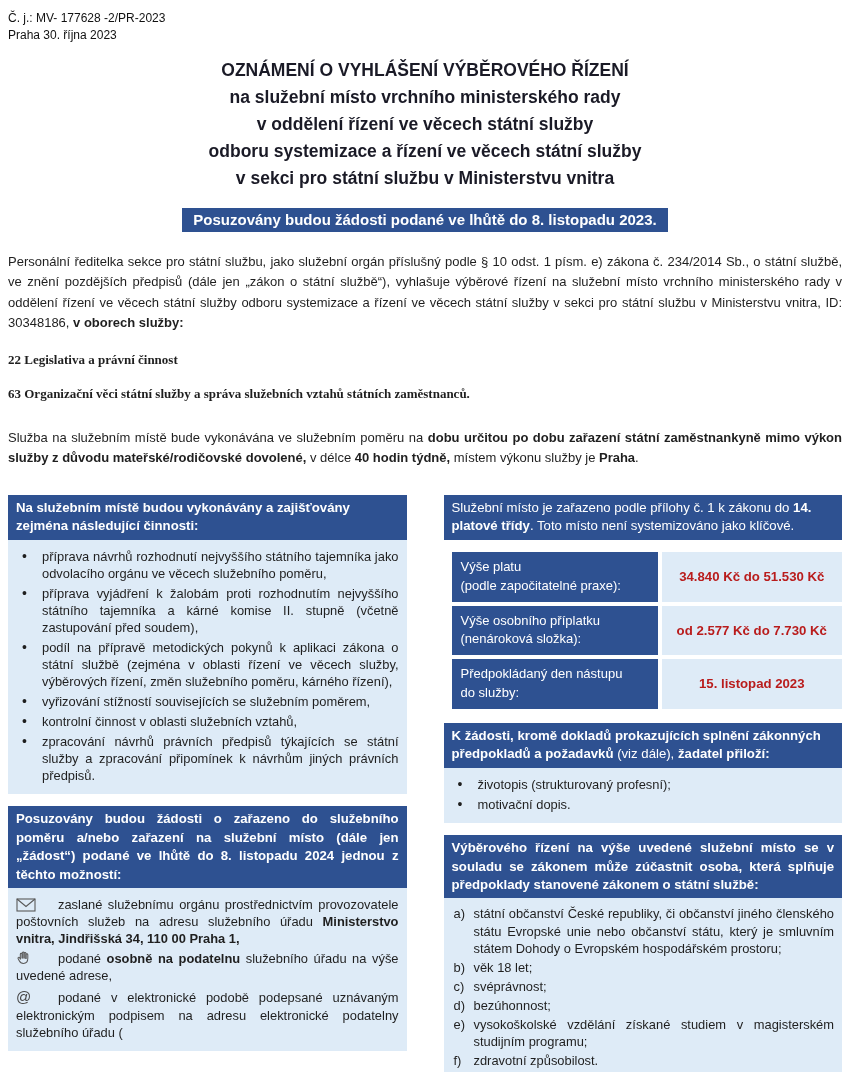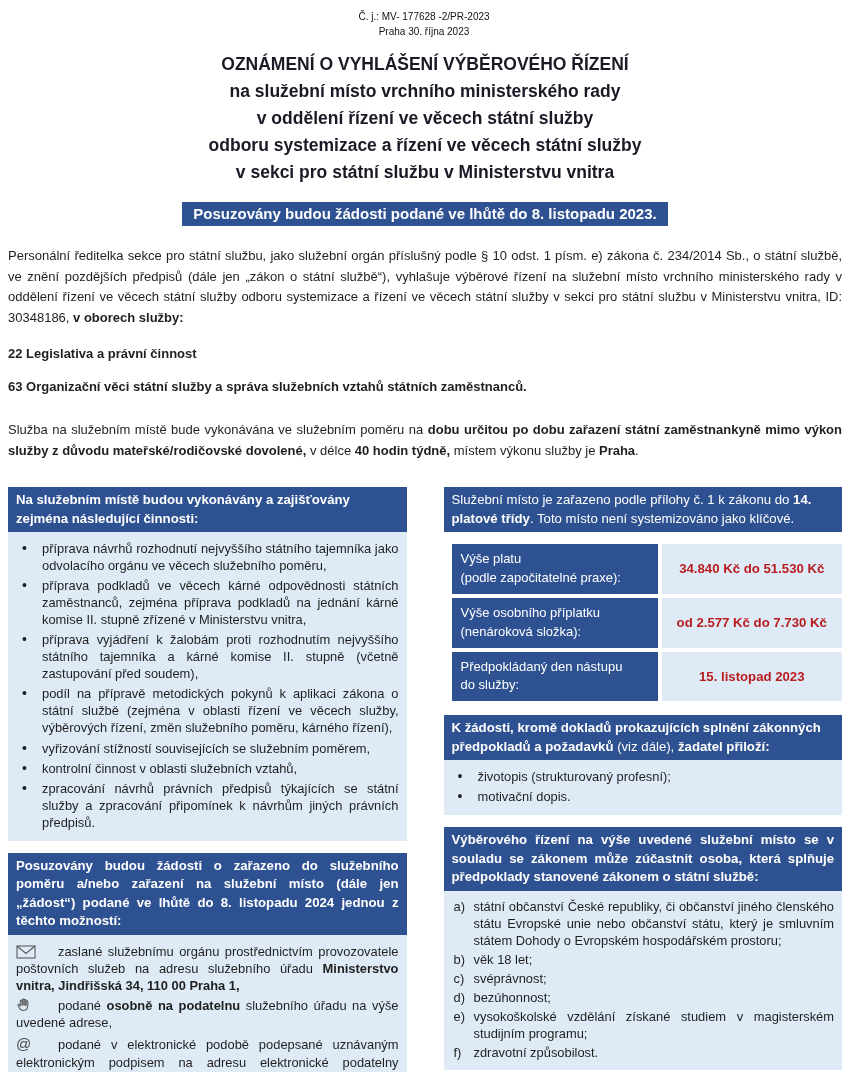--- a/index.html
+++ b/index.html
@@ -4,32 +4,32 @@
 <style>
   :root{
     --blue:#2e5191; --light:#deebf7; --link:#0563c1; --teal:#2e9bc4;
     --ink:#1f1f1f;
   }
   *{box-sizing:border-box;margin:0;padding:0;}
   html,body{width:850px;height:1072px;overflow:hidden;background:#fff;}
   body{font-family:"Liberation Sans","DejaVu Sans",sans-serif;color:var(--ink);}
   .page{padding:10px 8px 0 8px;width:850px;}
 
-  .doc-header{text-align:center;font-size:10px;line-height:1.45;color:#111;padding-right:2px;}
+  .doc-header{text-align:left;font-size:12px;line-height:1.45;color:#111;padding-right:2px;}
 
   .title{margin-top:12px;text-align:center;font-weight:bold;font-size:17.5px;
          line-height:27px;color:#1a1a26;}
 
   .banner-wrap{text-align:center;margin-top:16px;}
   .banner{display:inline-block;background:var(--blue);color:#fff;font-weight:bold;
           font-size:15px;padding:3px 11px 4px;}
 
   .para{margin-top:20px;font-size:13px;line-height:1.58;}
   .just{text-align:justify;}
-  .field{margin-top:18px;font-size:13px;font-weight:bold;}
+  .field{margin-top:18px;font-size:13px;font-weight:bold;font-family:Liberation Serif, serif;}
   .b{font-weight:bold;}
 
   .cols{display:flex;gap:37px;margin-top:26px;align-items:flex-start;}
   .col{width:400px;font-size:12.9px;line-height:1.32;}
 
   .box{margin-bottom:12px;}
   .box-header{background:var(--blue);color:#fff;font-weight:bold;font-size:13.2px;
               line-height:1.4;padding:4px 8px;}
   .box-header span:not(.b){font-weight:normal;}
   .box-header span.b{font-weight:bold;}
@@ -85,21 +85,20 @@
 
   <div class="cols">
 
     <div class="col">
 
       <section class="box">
         <div class="box-header">Na služebním místě budou vykonávány a zajišťovány zejména následující činnosti:</div>
         <ul class="box-body bullets">
 
         <li class="just">příprava návrhů rozhodnutí nejvyššího státního tajemníka jako odvolacího orgánu ve věcech služebního poměru,</li>
-            <li class="just">příprava podkladů ve věcech kárné odpovědnosti státních zaměstnanců, zejména příprava podkladů na jednání kárné komise II. stupně zřízené v Ministerstvu vnitra,</li>
             <li class="just">příprava vyjádření k žalobám proti rozhodnutím nejvyššího státního tajemníka a kárné komise II. stupně (včetně zastupování před soudem),</li>
             <li class="just">podíl na přípravě metodických pokynů k aplikaci zákona o státní službě (zejména v oblasti řízení ve věcech služby, výběrových řízení, změn služebního poměru, kárného řízení),</li>
             <li class="just">vyřizování stížností souvisejících se služebním poměrem,</li>
             <li class="just">kontrolní činnost v oblasti služebních vztahů,</li>
             <li class="just">zpracování návrhů právních předpisů týkajících se státní služby a zpracování připomínek k návrhům jiných právních předpisů.</li>
           </ul>
       </section>
 
       <section class="box">
         <div class="box-header just"><span class="b">Posuzovány budou </span><span class="b">žádosti</span><span class="b"> o zařazeno do služebního poměru a/nebo zařazení na služební místo (dále jen „žádost“) </span><span class="b">podané ve lhůtě do 8. listopadu 2024</span><span class="b"> jednou z těchto možností:</span></div>

